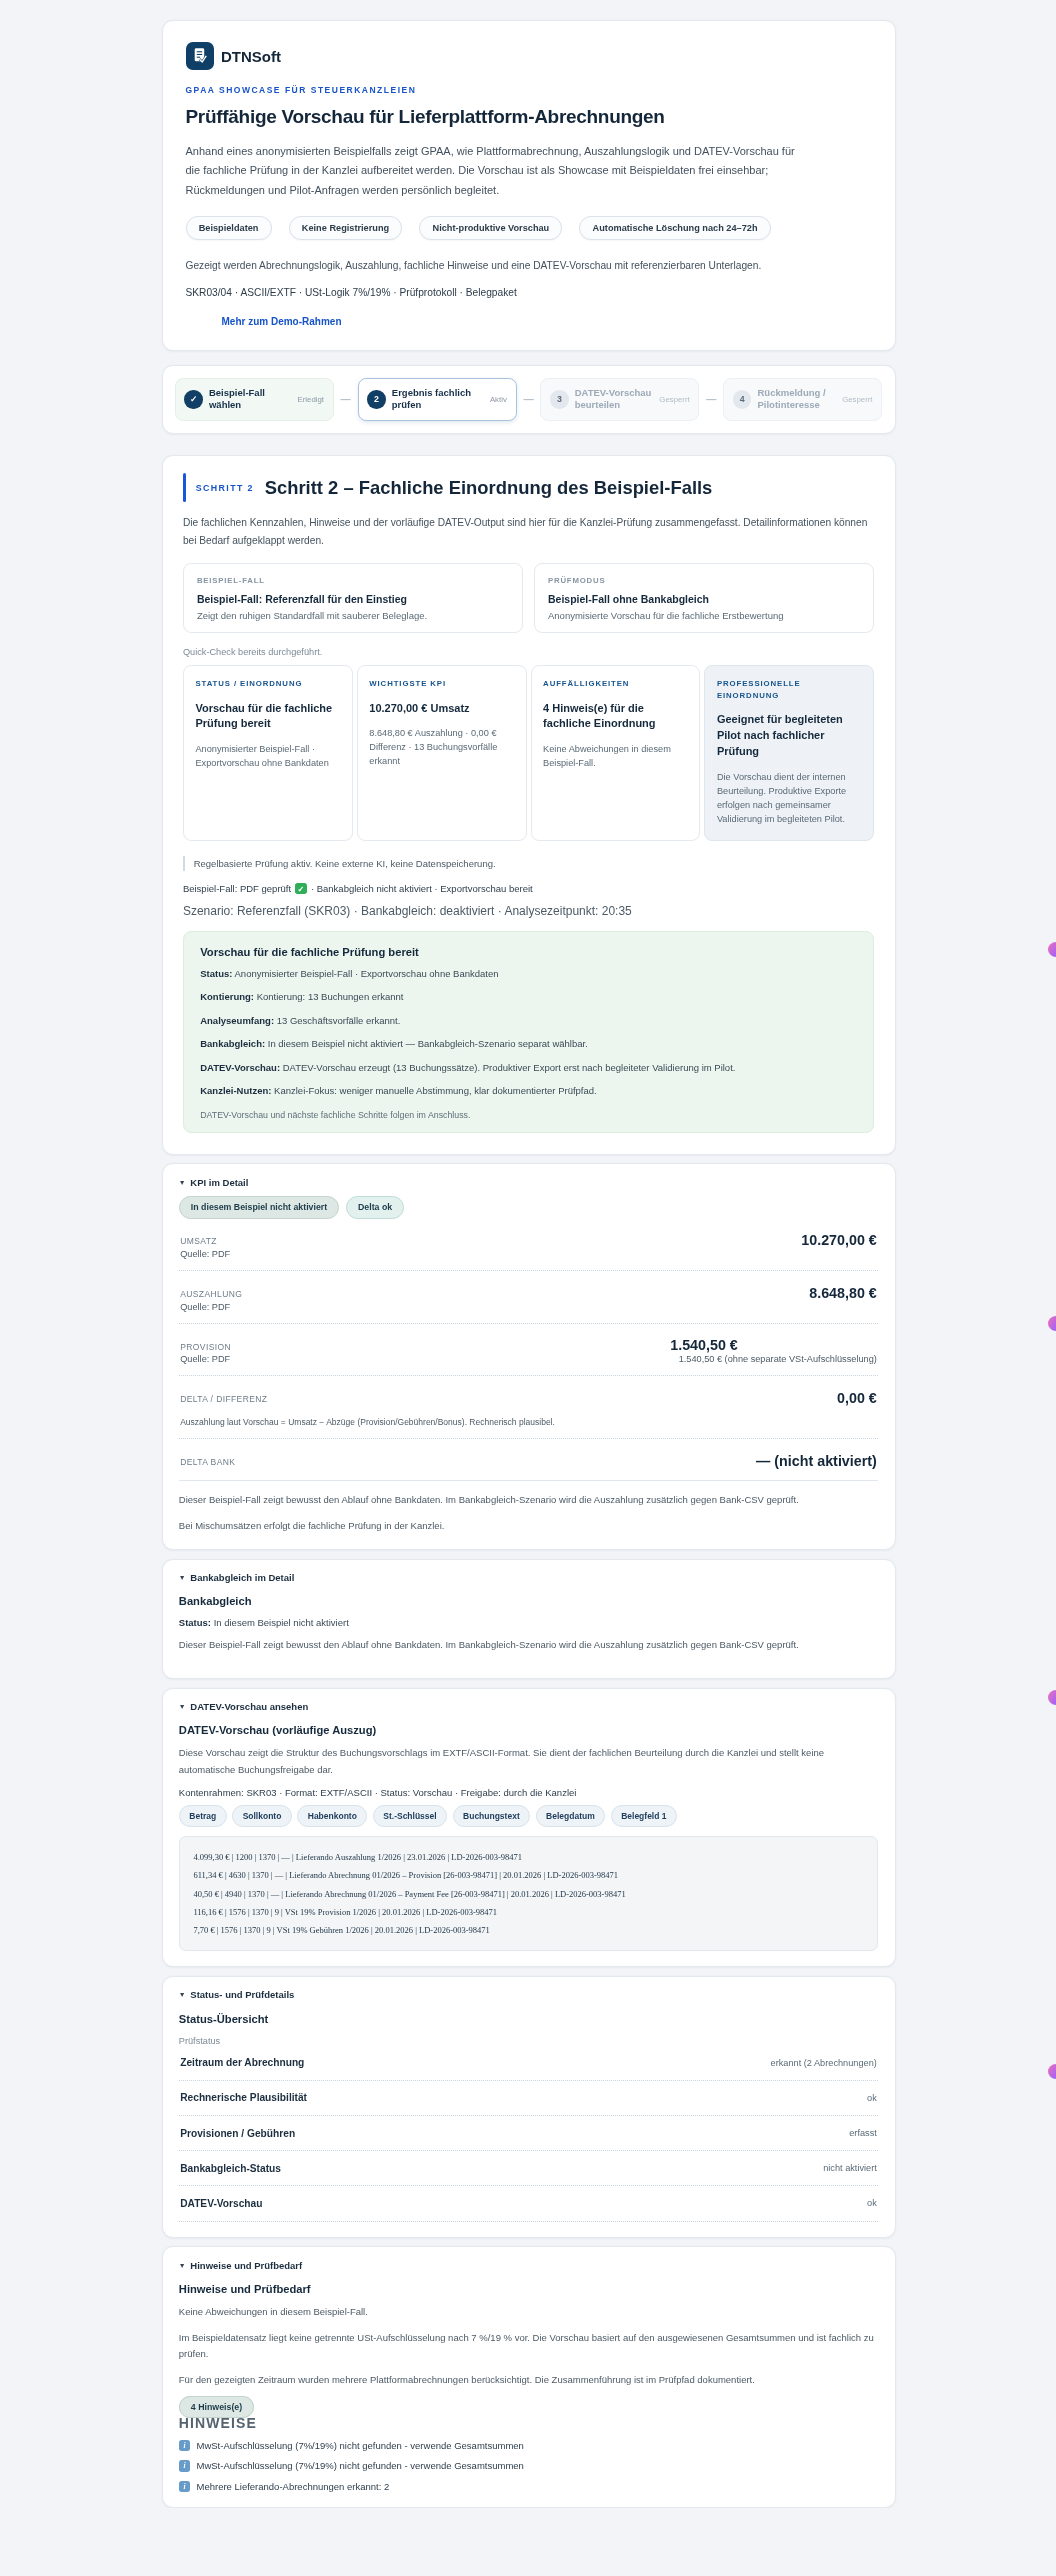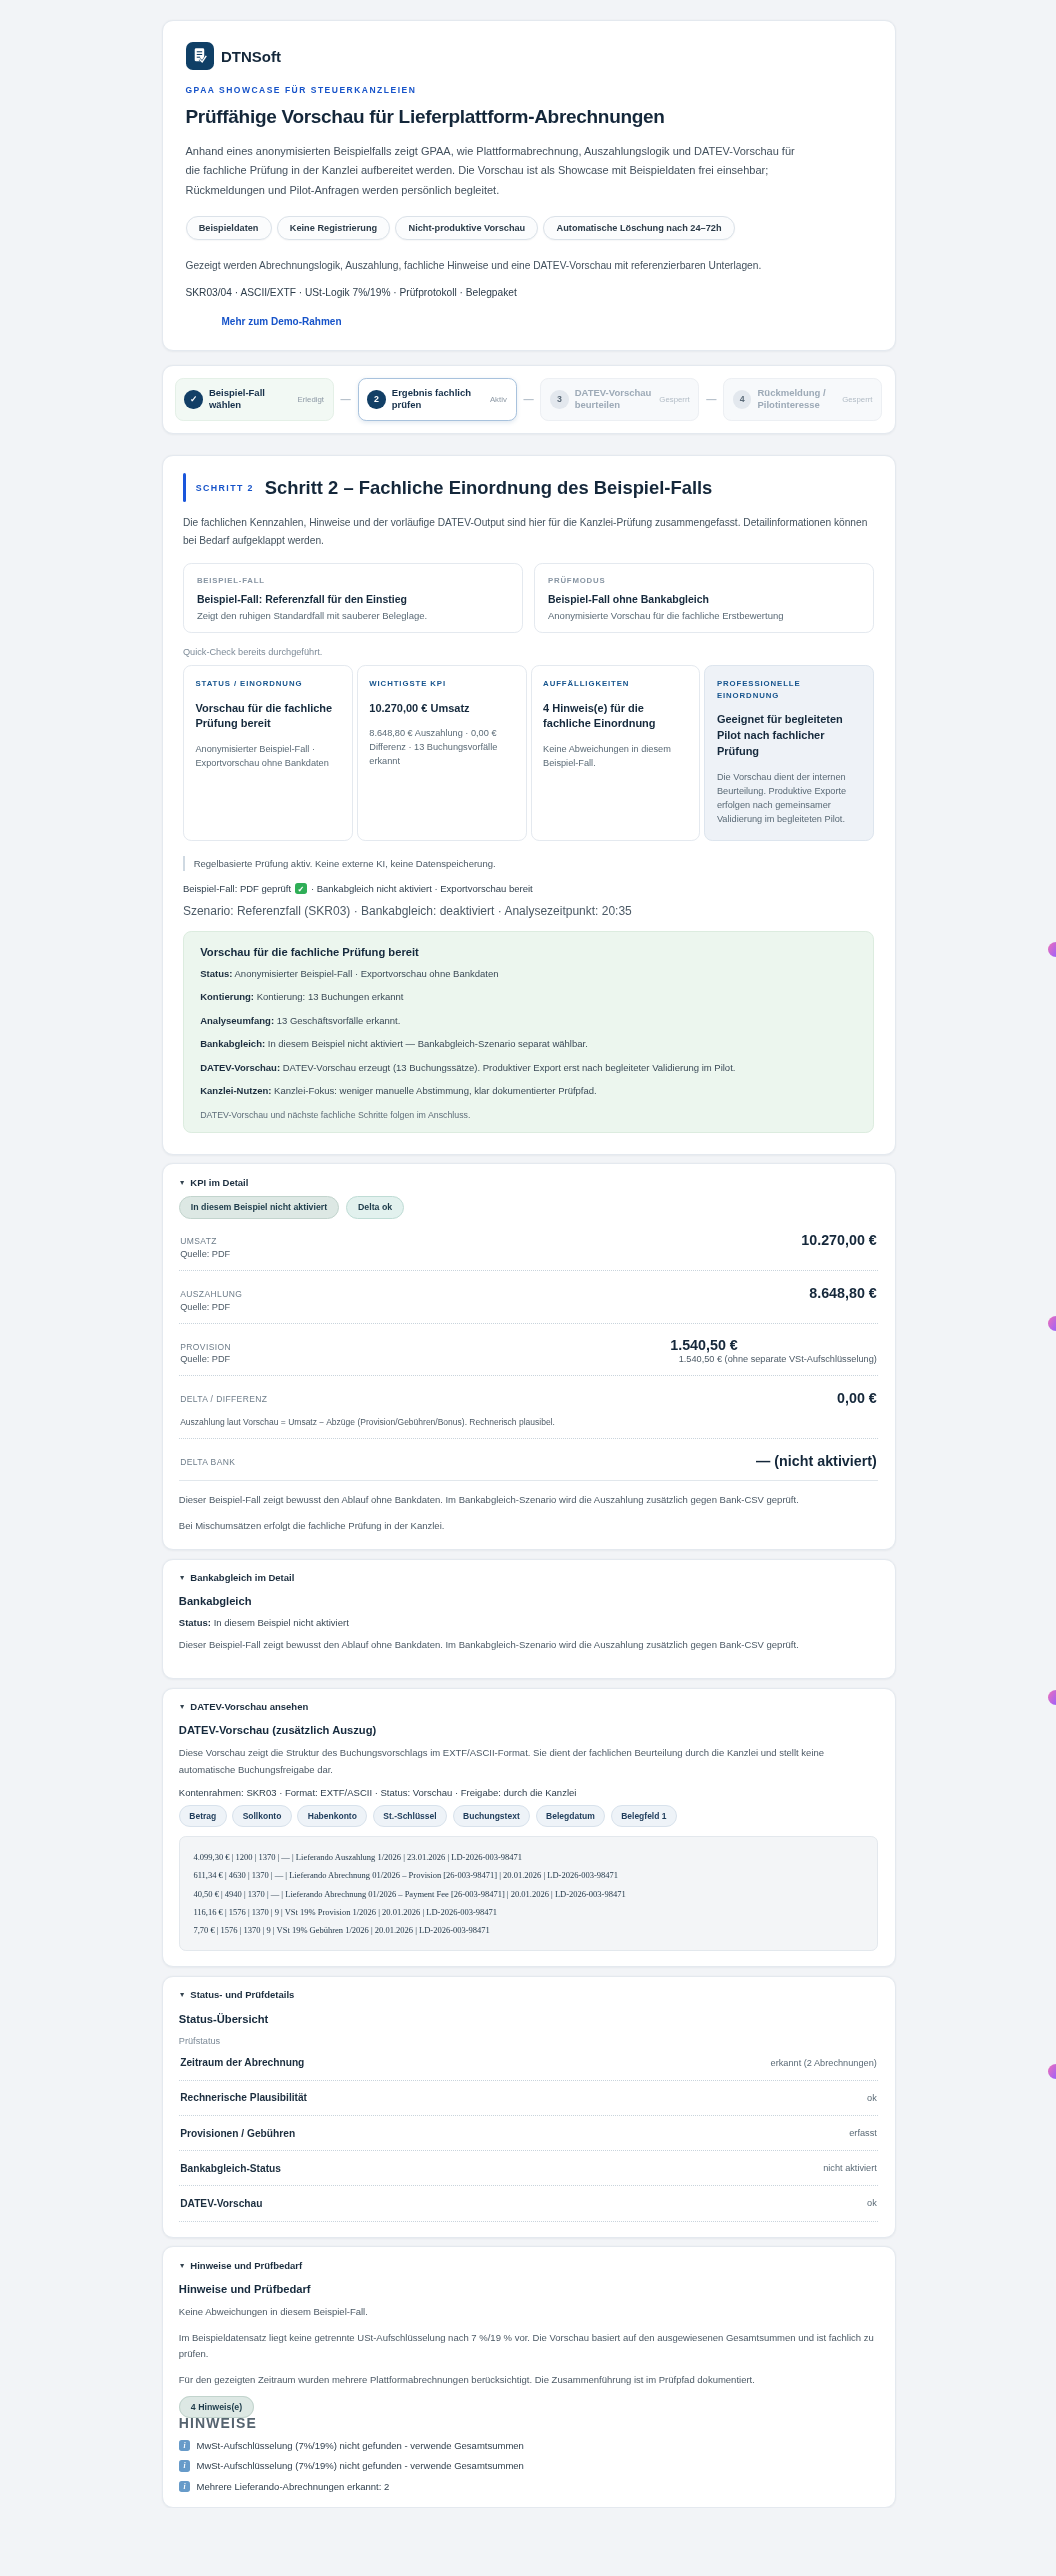--- a/index.html
+++ b/index.html
@@ -19,21 +19,21 @@
     box-shadow:0 0.7px 2px rgba(16,42,67,.05);
   }
   
   .hero{padding:20.4px 23px 23px 23px;}
   .brand-row{display:flex;align-items:center;gap:6.8px;}
   .logo-mark{width:28.6px;height:28.6px;border-radius:6.8px;background:#0f3f66;display:flex;align-items:center;justify-content:center;}
   .brand-name{font-size:15px;font-weight:700;color:#14273a;}
   .eyebrow{margin-top:15px;font-size:8.5px;font-weight:800;letter-spacing:1.5px;color:#1653c9;}
   h1.page-title{margin:9.5px 0 0 0;font-size:19px;line-height:1.22;font-weight:800;letter-spacing:-0.3px;color:#14273a;max-width:598px;}
   .hero-intro{margin-top:13.6px;font-size:11px;line-height:1.8;color:#42505d;max-width:615px;}
-  .badge-row{display:flex;gap:5px;margin-top:15px;flex-wrap:wrap;}
+  .badge-row{display:flex;gap:17px;margin-top:15px;flex-wrap:wrap;}
   .badge-pill{
     border:0.7px solid #dbe2e9;background:#fbfcfd;border-radius:679px;
     padding:6.1px 12.2px;font-size:9.2px;font-weight:600;color:#2c3c4a;
     box-shadow:0 0.7px 1.4px rgba(16,42,67,.05);
   }
   .hero-shown{margin-top:16.3px;font-size:10.2px;line-height:1.7;color:#42505d;max-width:612px;}
   .hero-meta{margin-top:13.6px;font-size:10.2px;color:#2c3c4a;}
   .demo-link{display:inline-block;margin-top:17.7px;font-size:10px;font-weight:700;color:#1653c9;text-decoration:none;cursor:pointer;padding-left:36px;}
   
   .stepper{margin-top:13.6px;padding:12.2px;display:flex;align-items:stretch;gap:5.4px;}
@@ -313,21 +313,21 @@
       <span>In diesem Beispiel nicht aktiviert</span>
     </div>
     <p class="sec-text">Dieser Beispiel-Fall zeigt bewusst den Ablauf ohne Bankdaten. Im Bankabgleich-Szenario wird die Auszahlung zusätzlich gegen Bank-CSV geprüft.</p>
   </section>
 
   <section class="card section-card">
     <div class="summary-row">
       <span class="chev">▼</span>
       <span>DATEV-Vorschau ansehen</span>
     </div>
-    <div class="sec-title">DATEV-Vorschau (zusätzlich Auszug)</div>
+    <div class="sec-title">DATEV-Vorschau (vorläufige Auszug)</div>
     <p class="sec-text">Diese Vorschau zeigt die Struktur des Buchungsvorschlags im EXTF/ASCII-Format. Sie dient der fachlichen Beurteilung durch die Kanzlei und stellt keine automatische Buchungsfreigabe dar.</p>
     <div class="datev-meta">Kontenrahmen: SKR03 · Format: EXTF/ASCII · Status: Vorschau · Freigabe: durch die Kanzlei</div>
     <div class="col-pill-row">
       <span class="col-pill">Betrag</span>
       <span class="col-pill">Sollkonto</span>
       <span class="col-pill">Habenkonto</span>
       <span class="col-pill">St.-Schlüssel</span>
       <span class="col-pill">Buchungstext</span>
       <span class="col-pill">Belegdatum</span>
       <span class="col-pill">Belegfeld 1</span>

